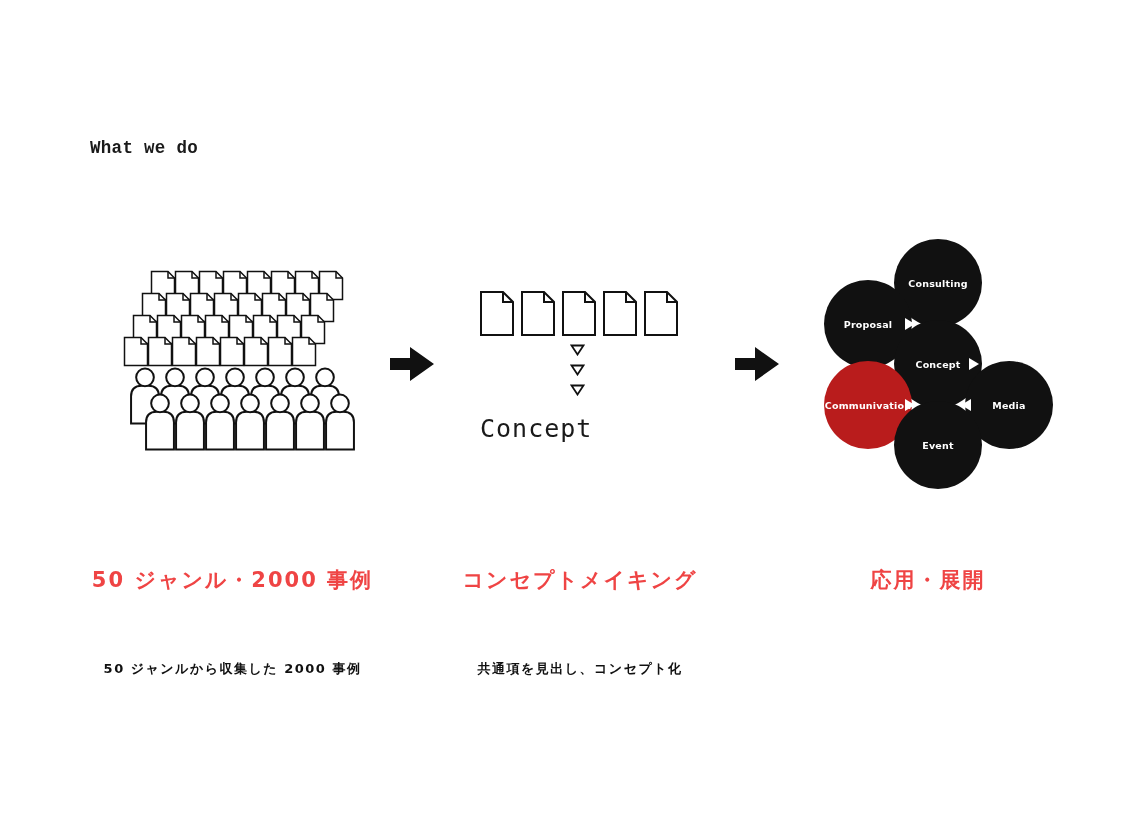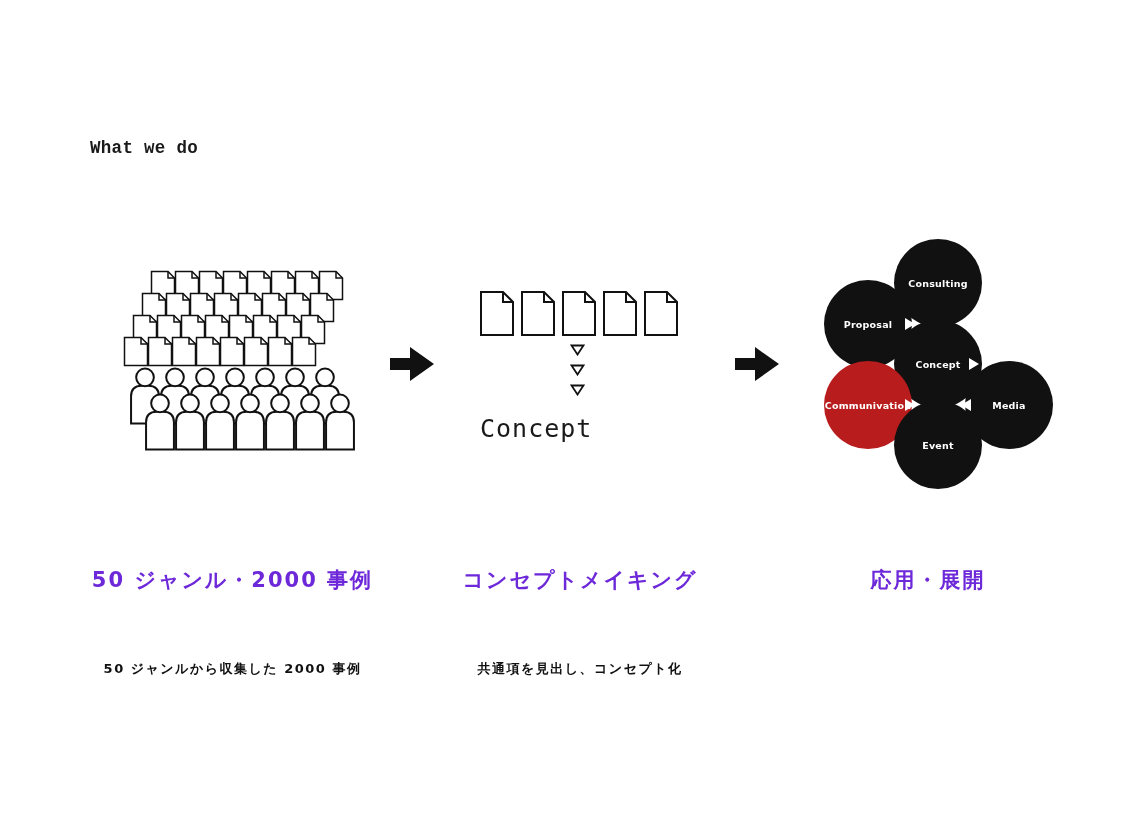--- a/index.html
+++ b/index.html
@@ -30,21 +30,21 @@
   
   #flower { left:823px; top:241px; width:230px; height:246px;text-align:center; }
   .node { position:absolute; width:88px; height:88px; border-radius:50%;
           display:flex; align-items:center; justify-content:center;
           font-size:9.5px; font-weight:700; letter-spacing:.2px; white-space:nowrap; }
   .ctri { position:absolute; width:0; height:0; }
   .tri-r { border-left:10px solid #fff; border-top:6px solid transparent; border-bottom:6px solid transparent; }
   .tri-l { border-right:10px solid #fff; border-top:6px solid transparent; border-bottom:6px solid transparent; }
 
   
-  .heading { top:566px; text-align:center; font-size:21px; font-weight:700; letter-spacing:2px; color:#6d28d9; }
+  .heading { top:566px; text-align:center; font-size:21px; font-weight:700; letter-spacing:2px; color:#ef4444; }
   .subheading { top:618px; text-align:center; font-size:13px; font-weight:700; letter-spacing:1.5px; line-height:30px; color:#111;margin-top:36px; }
   .subheading span { display:block; }
   #h1,#s1 { left:85px;  width:295px; }
   #h2,#s2 { left:430px; width:300px; }
   #h3,#s3 { left:778px; width:300px; }
 </style>
 </head>
 <body>
 
 <div id="canvas">

